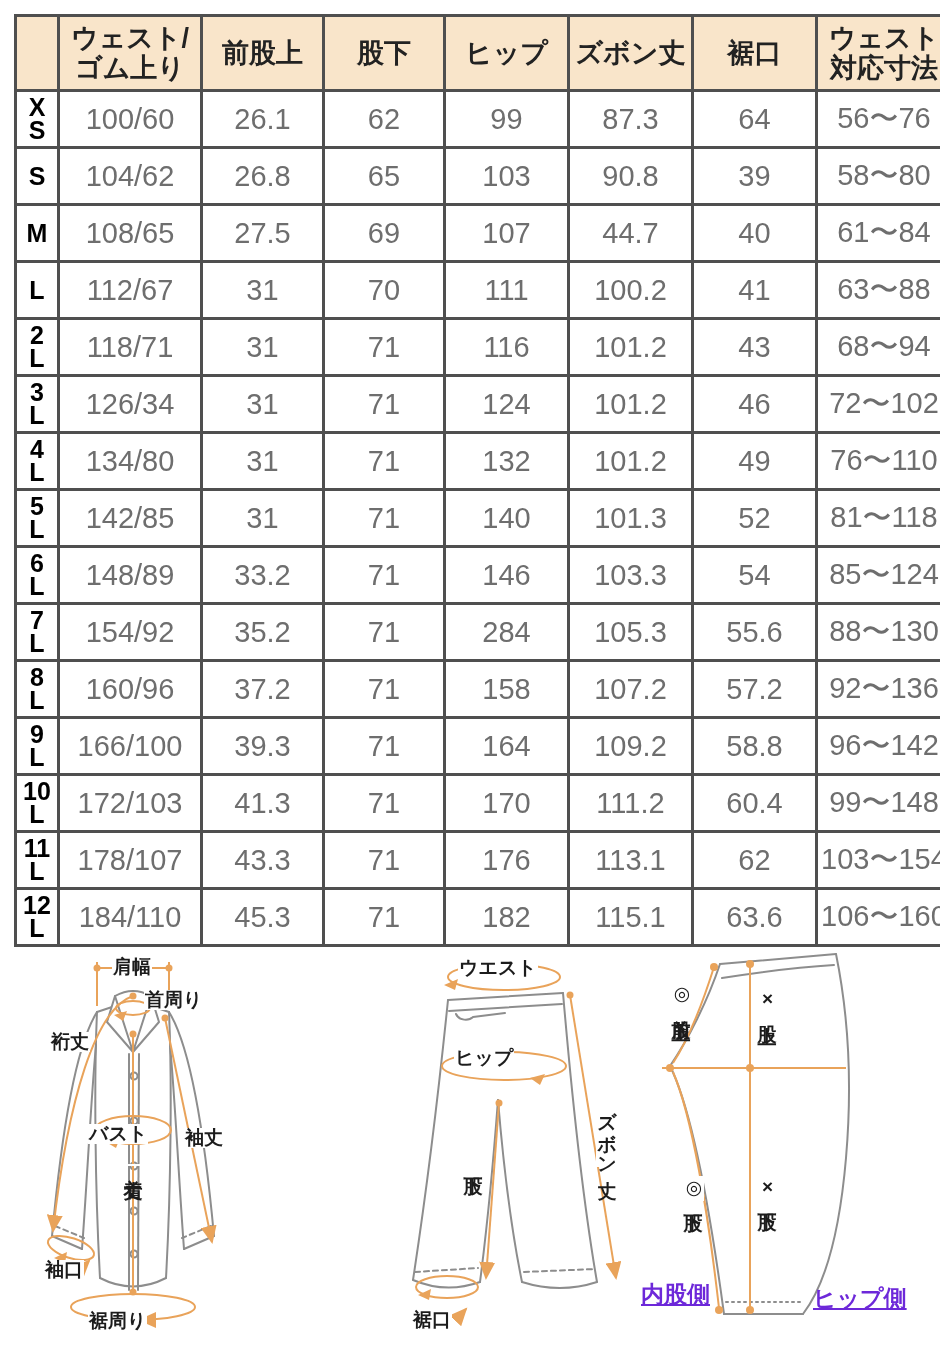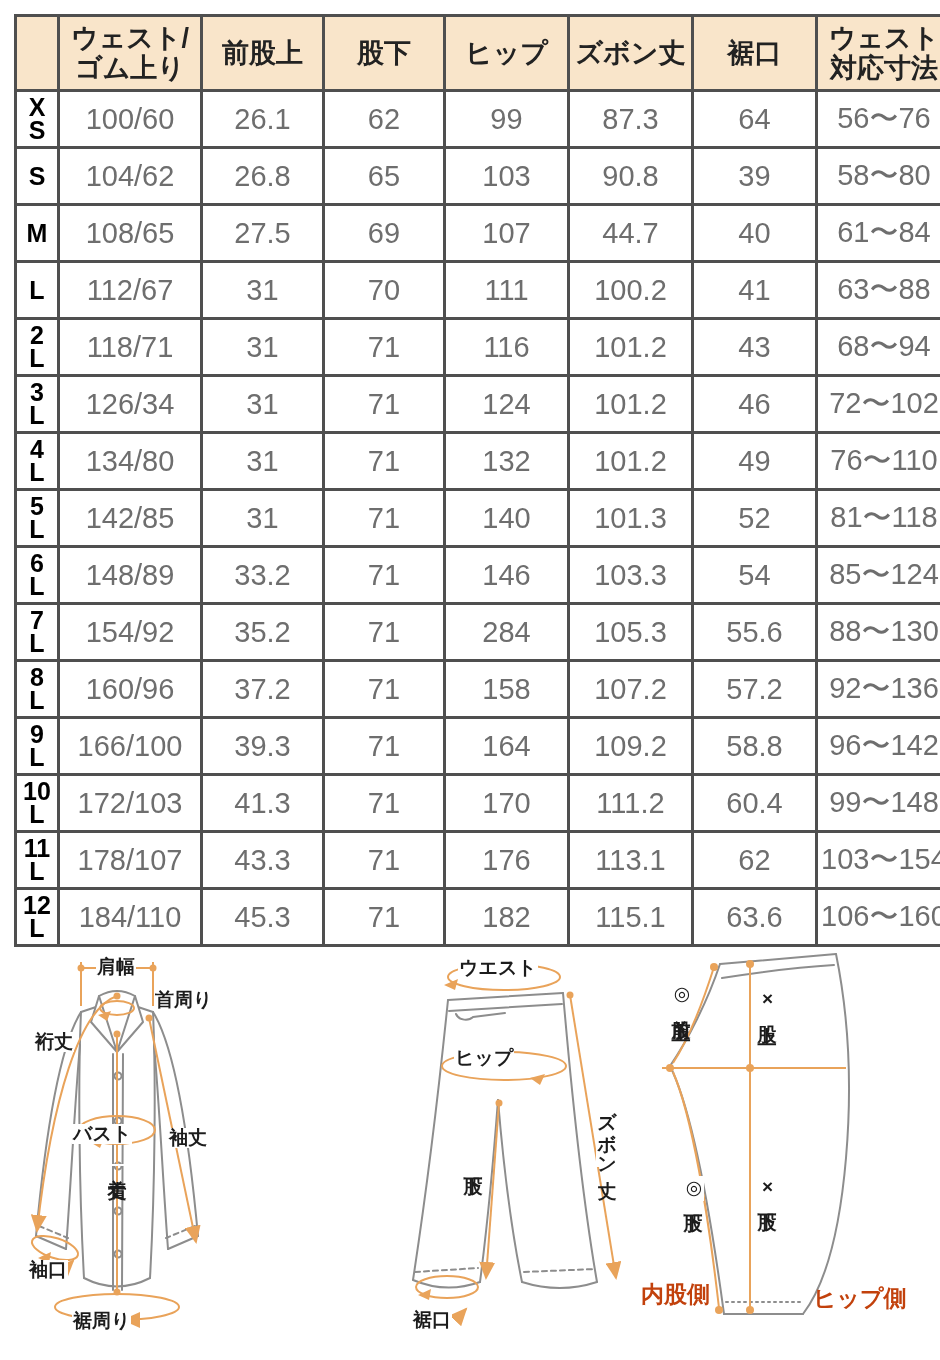--- a/index.html
+++ b/index.html
@@ -11,27 +11,27 @@
   table.size-table th,table.size-table td{border:3px solid #4f4f4f;text-align:center;vertical-align:middle;padding:0;}
   table.size-table thead th{background:#f9e5ca;color:#222;font-weight:bold;font-size:27px;line-height:1.12;white-space:pre-line;height:72px;}
   table.size-table tbody td{background:#fff;color:#6e6e6e;font-size:29px;height:54px;letter-spacing:0px;}
   table.size-table tbody th{background:#fff;color:#000;font-weight:bold;font-size:25px;line-height:.92;white-space:pre-line;}
   .c0{width:40px;} .c1{width:140px;margin-top:27px;} .c2{width:119px;} .c3{width:118px;}
   .c4{width:121px;} .c5{width:121px;} .c6{width:121px;} .c7{width:132px;}
 
   
   .diagrams{position:absolute;left:0;top:948px;width:940px;height:412px;}
   .dwrap{position:absolute;top:0;height:390px;}
-  #shirt-wrap{left:28px;width:320px;text-align:center;}
+  #shirt-wrap{left:44px;width:320px;text-align:center;}
   #pants-wrap{left:400px;width:260px;}
   #side-wrap{left:640px;width:300px;}
   .dwrap svg{position:absolute;left:0;top:0;}
   .dlabel{position:absolute;font-weight:bold;font-size:19px;color:#1c1c1c;background:#fff;line-height:1.05;white-space:pre;z-index:3;padding:0 1px;}
   .vert{writing-mode:vertical-rl;text-orientation:upright;letter-spacing:1px;}
-  .muted{color:#c2410c;background:transparent;font-size:23px;}
+  .muted{color:#6d28d9;background:transparent;font-size:23px;text-decoration:underline;}
 
   .note{position:absolute;left:70px;top:1314px;font-size:29px;font-weight:bold;color:#111;letter-spacing:1px;}
 </style>
 </head>
 <body>
 
 <div class="canvas">
 
   <table class="size-table">
     <thead>
@@ -271,21 +271,21 @@
           <circle cx="89" cy="86" r="3.5"></circle>
             <circle cx="89" cy="344" r="3.5"></circle>
           <circle cx="121" cy="70" r="3.5"></circle>
           <path d="M70,67 l13,-4 -4,10 z"></path>
           <path d="M62,194 l14,-4 -4,10 z"></path>
           <path d="M10,310 l13,-6 -2,11 z"></path>
           <path d="M60,371 l14,-5 -4,11 z"></path>
         </g>
       </svg>
       <span class="dlabel" style="left:68px;top:9px;">肩幅</span>
-      <span class="dlabel" style="left:100px;top:42px;margin-left:26px;">首周り</span>
+      <span class="dlabel" style="left:100px;top:42px;">首周り</span>
       <span class="dlabel" style="left:6px;top:84px;">裄丈</span>
       <span class="dlabel" style="left:44px;top:176px;">バスト</span>
       <span class="dlabel" style="left:140px;top:172px;margin-top:8px;">袖丈</span>
       <span class="dlabel vert" style="left:78px;top:216px;">着丈</span>
       <span class="dlabel" style="left:0px;top:312px;">袖口</span>
       <span class="dlabel" style="left:44px;top:363px;">裾周り</span>
     </div>
 
     <div class="dwrap" id="pants-wrap">
       <svg width="260" height="390" viewBox="0 0 260 390">

